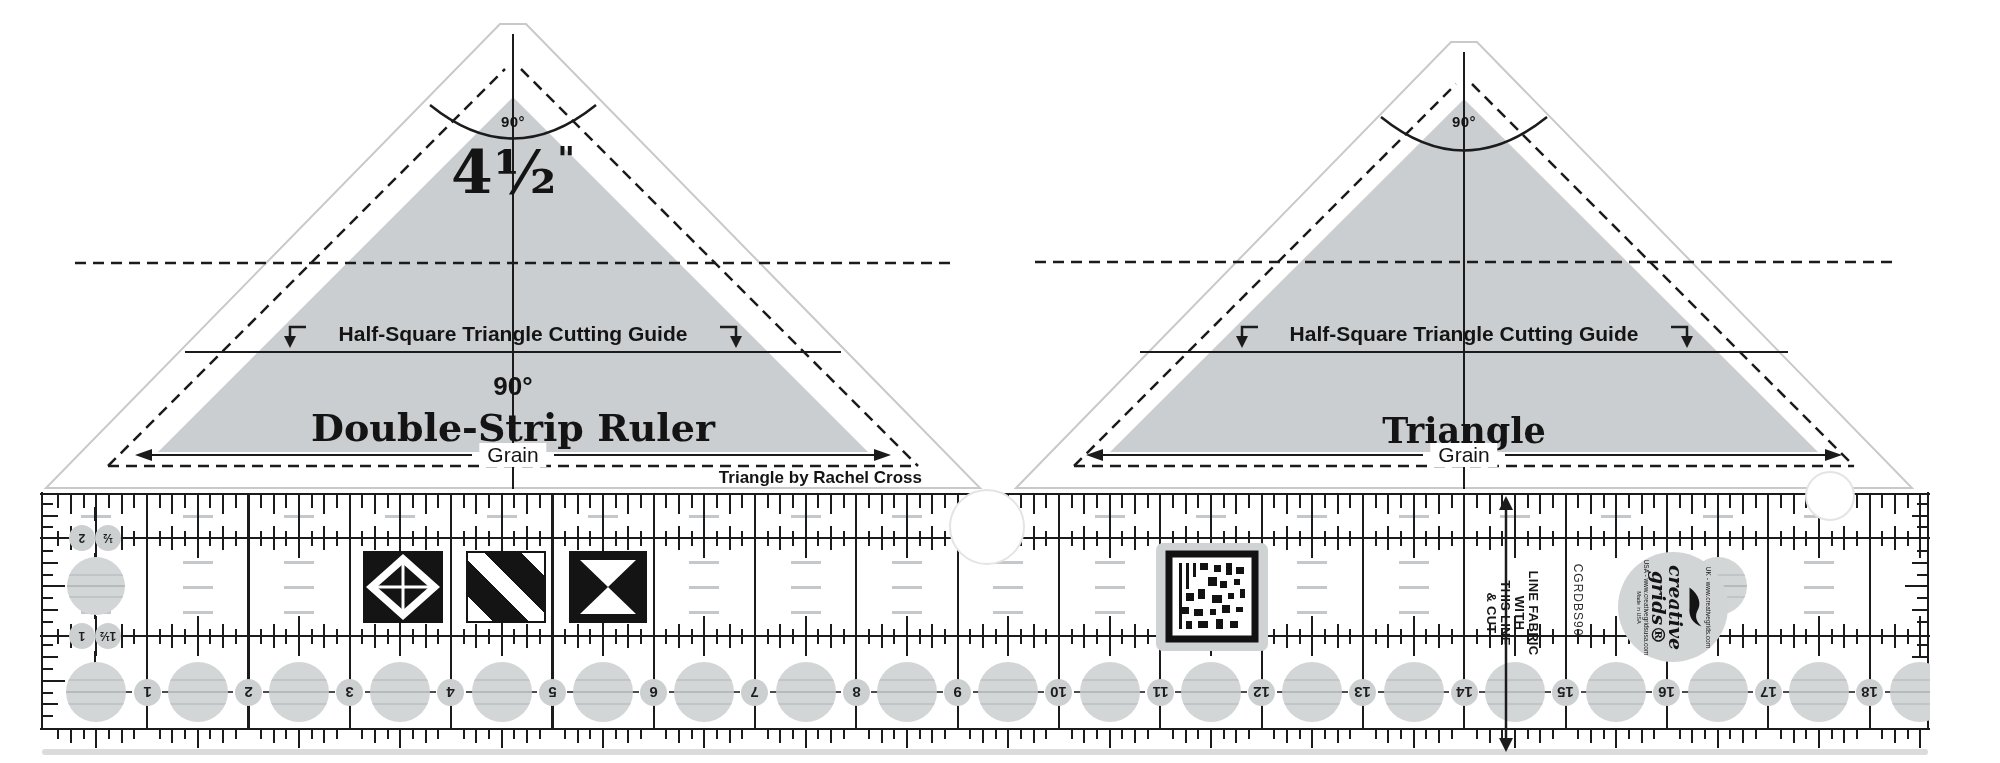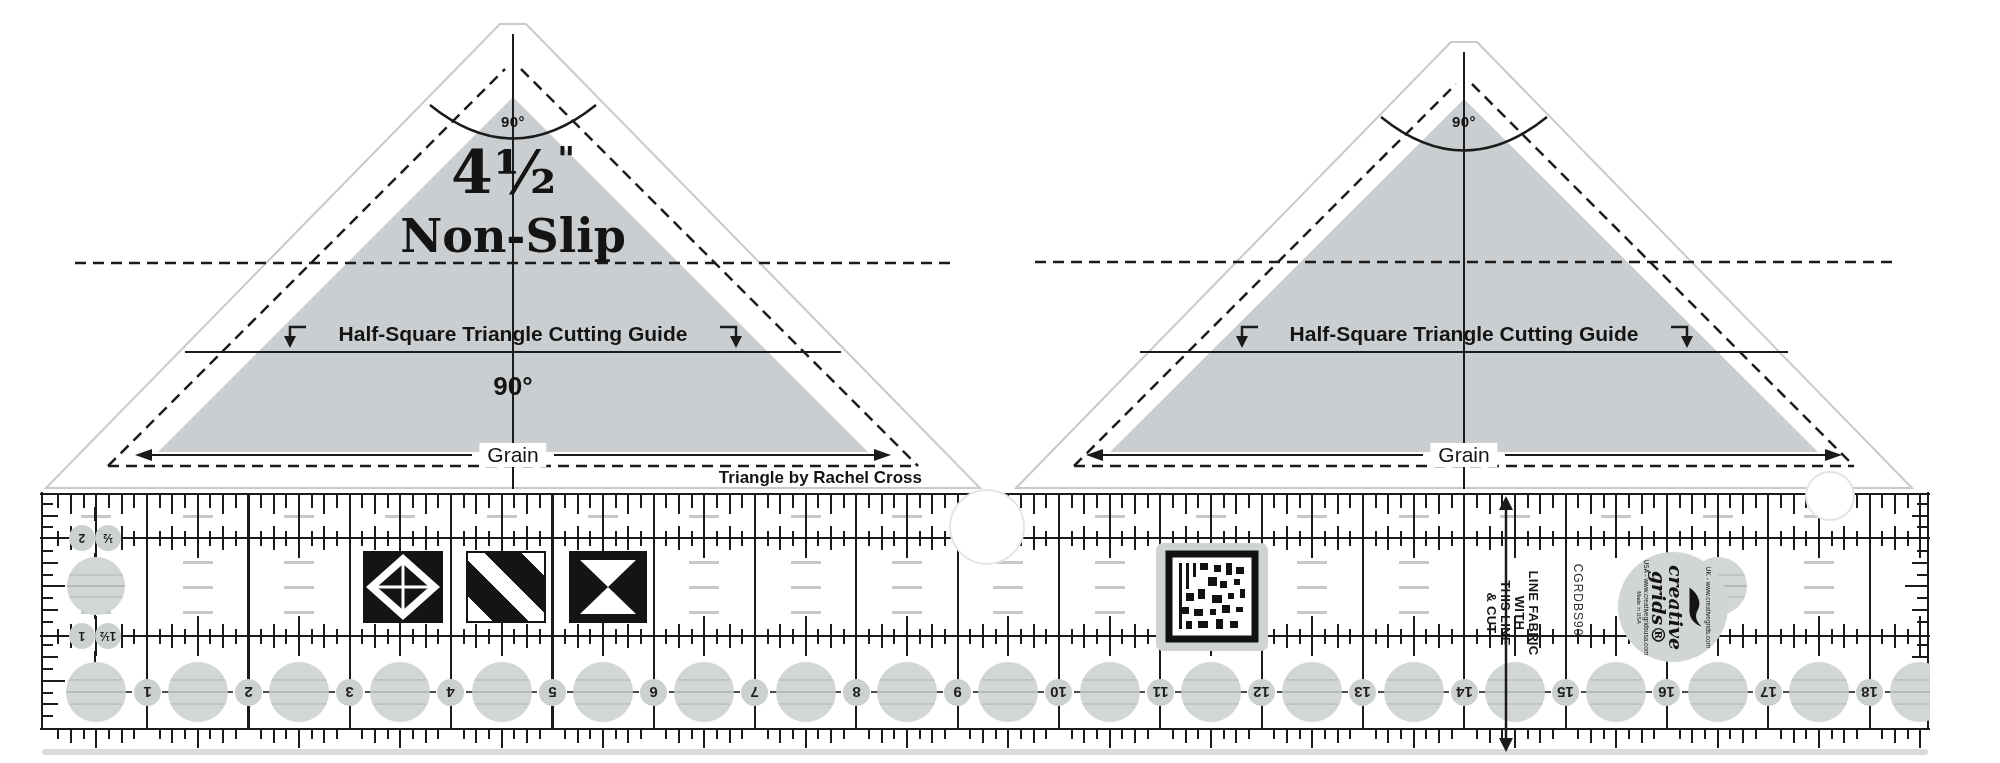--- a/index.html
+++ b/index.html
@@ -115,28 +115,29 @@
     <g class="ink" stroke-width="2">
       <line x1="1102" y1="455" x2="1423" y2="455"></line>
       <line x1="1505" y1="455" x2="1826" y2="455"></line>
     </g>
     <polygon points="1103,449 1103,461 1086,455" fill="#1b1b1b"></polygon>
     <polygon points="1825,449 1825,461 1842,455" fill="#1b1b1b"></polygon>
   </svg>
 
   <div class="ttext sansb apex-angle" style="left:513px;top:121px">90°</div>
   <div class="ttext slab" style="left:513px;top:172px"><span class="size-big">4½</span><span class="size-unit">"</span></div>
-  <div class="ttext slab nonslip" style="left:513px;top:236px">Non-Slip</div>
   <div class="ttext guide-label" style="left:513px;top:334px">Half-Square Triangle Cutting Guide</div>
   <div class="ttext sansb mid-angle" style="left:513px;top:386px">90°</div>
+  <div class="ttext slab tri-title" style="left:513px;top:427px">Double-Strip Ruler</div>
   <div class="ttext grain" style="left:513px;top:455px">Grain</div>
   <div class="ttext credit sansb" style="left:922px;top:478px">Triangle by Rachel Cross</div>
 
   <div class="ttext sansb apex-angle" style="left:1464px;top:121px">90°</div>
   <div class="ttext guide-label" style="left:1464px;top:334px">Half-Square Triangle Cutting Guide</div>
+  <div class="ttext slab tri-title2" style="left:1464px;top:430px">Triangle</div>
   <div class="ttext grain" style="left:1464px;top:455px">Grain</div>
 
   <div id="strip">
       <div class="tk" style="left: 0px; top: 1px; width: 1890px; height: 2px;"></div>
       <div class="tk" style="left: 0px; top: 236px; width: 1890px; height: 2px;"></div>
       <div class="tk" style="left: 1px; top: 0px; width: 2px; height: 238px;"></div>
       <div class="tk" style="left: 1887px; top: 0px; width: 2px; height: 238px;"></div>
       <div class="tk" style="left: 0px; top: 45px; width: 1890px; height: 2px;"></div>
       <div class="tk" style="left: 0px; top: 143px; width: 1890px; height: 2px;"></div>
       <div class="fdash" style="left: 41.335px; top: 23px; width: 30px; height: 2.5px;"></div>

